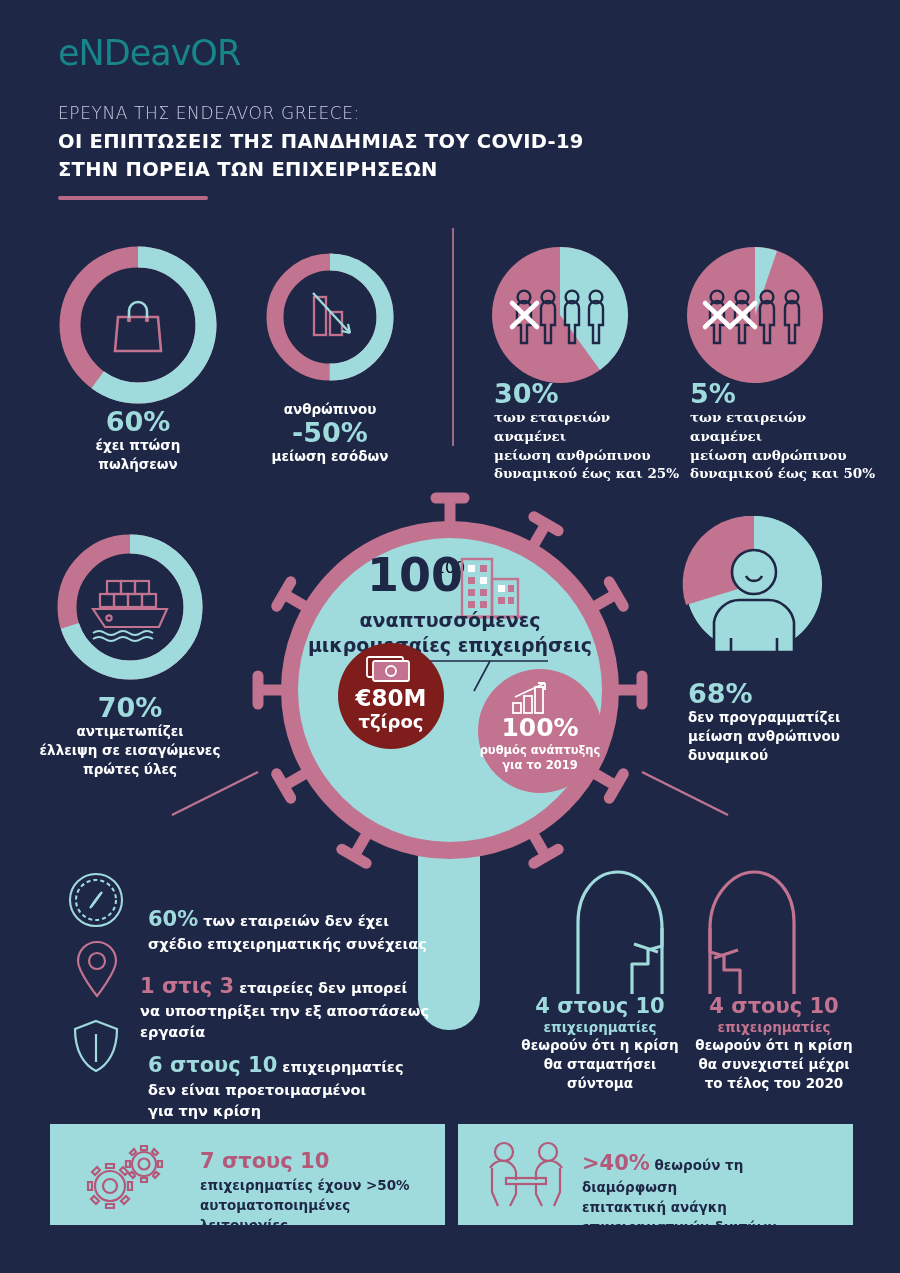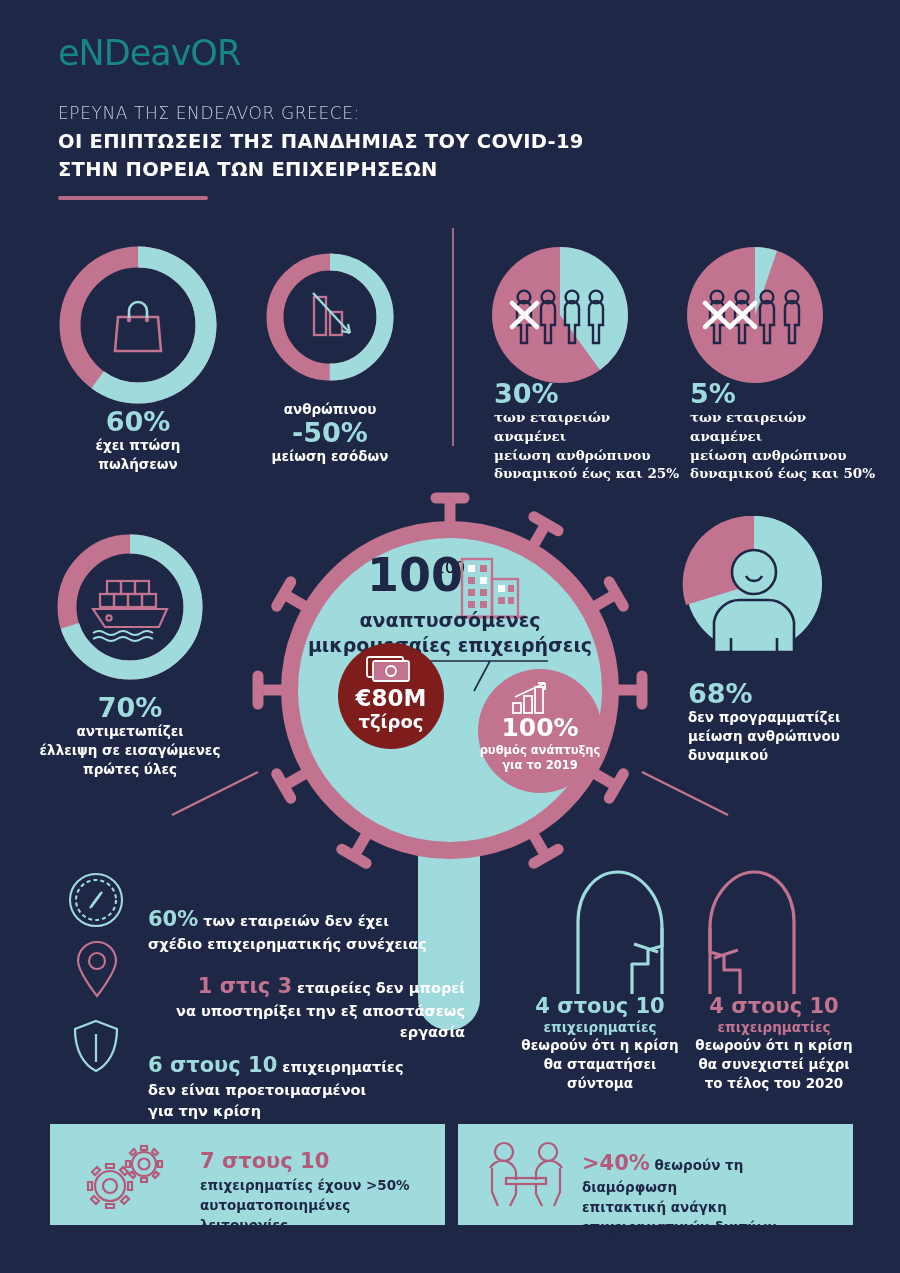--- a/index.html
+++ b/index.html
@@ -395,21 +395,21 @@
     <span>των εταιρειών δεν έχει</span><br>
     <span>σχέδιο επιχειρηματικής συνέχειας</span>
   </div>
 
   <svg style="position:absolute; left:74px; top:940px;" width="46" height="58">
     <g fill="none" stroke="#c2738f" stroke-width="2.2">
       <path d="M23 56 C23 56 4 32 4 21 a19 19 0 0 1 38 0 C42 32 23 56 23 56 Z"></path>
       <circle cx="23" cy="21" r="8"></circle>
     </g>
   </svg>
-  <div class="row-text" style="left:165px; top:943px; width:300px;text-align:right;">
+  <div class="row-text" style="left:140px; top:943px; width:300px;">
     <span class="row-lead pink">1 στις 3</span>
     <span>εταιρείες δεν μπορεί</span><br>
     <span>να υποστηρίξει  την εξ αποστάσεως</span><br>
     <span>εργασία</span>
   </div>
 
   <svg style="position:absolute; left:72px; top:1018px;" width="48" height="56">
     <g fill="none" stroke="#9fdbdd" stroke-width="2.2">
       <path d="M24 3 L45 11 C45 33 36 47 24 53 C12 47 3 33 3 11 Z"></path>
       <line x1="24" y1="16" x2="24" y2="44"></line>

